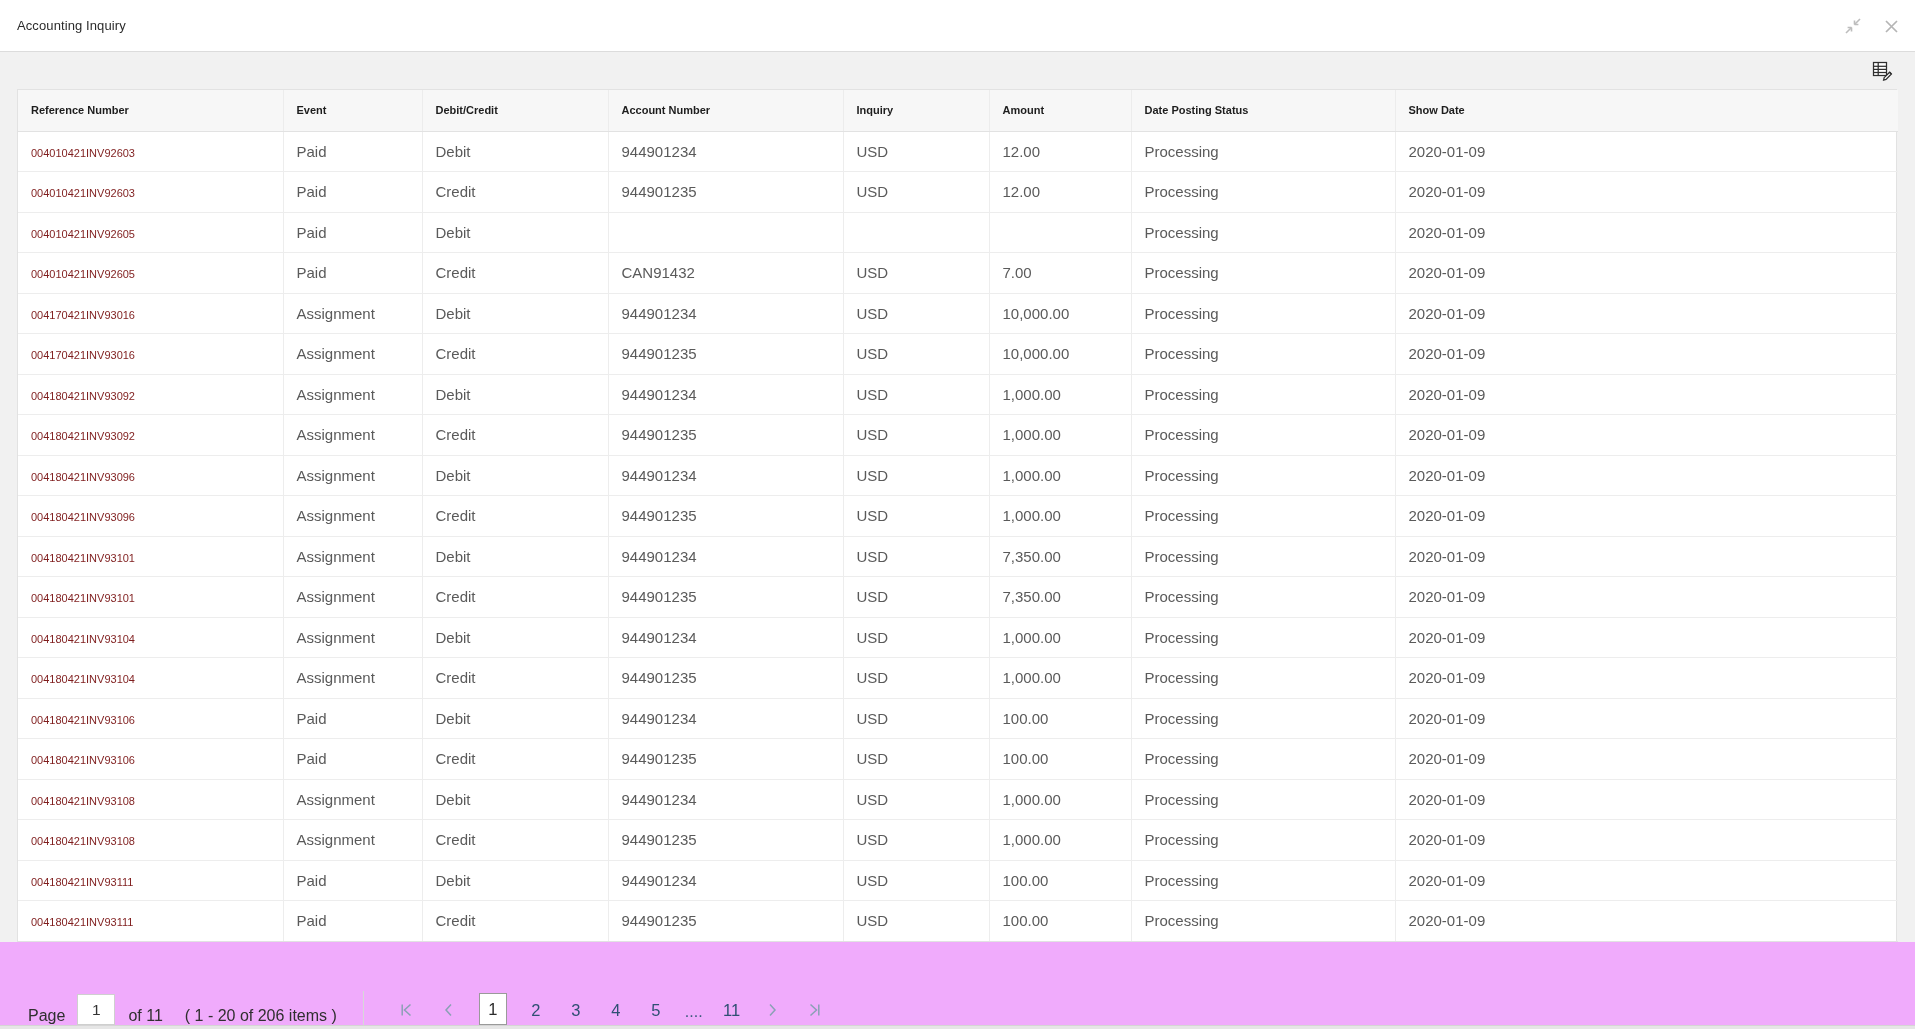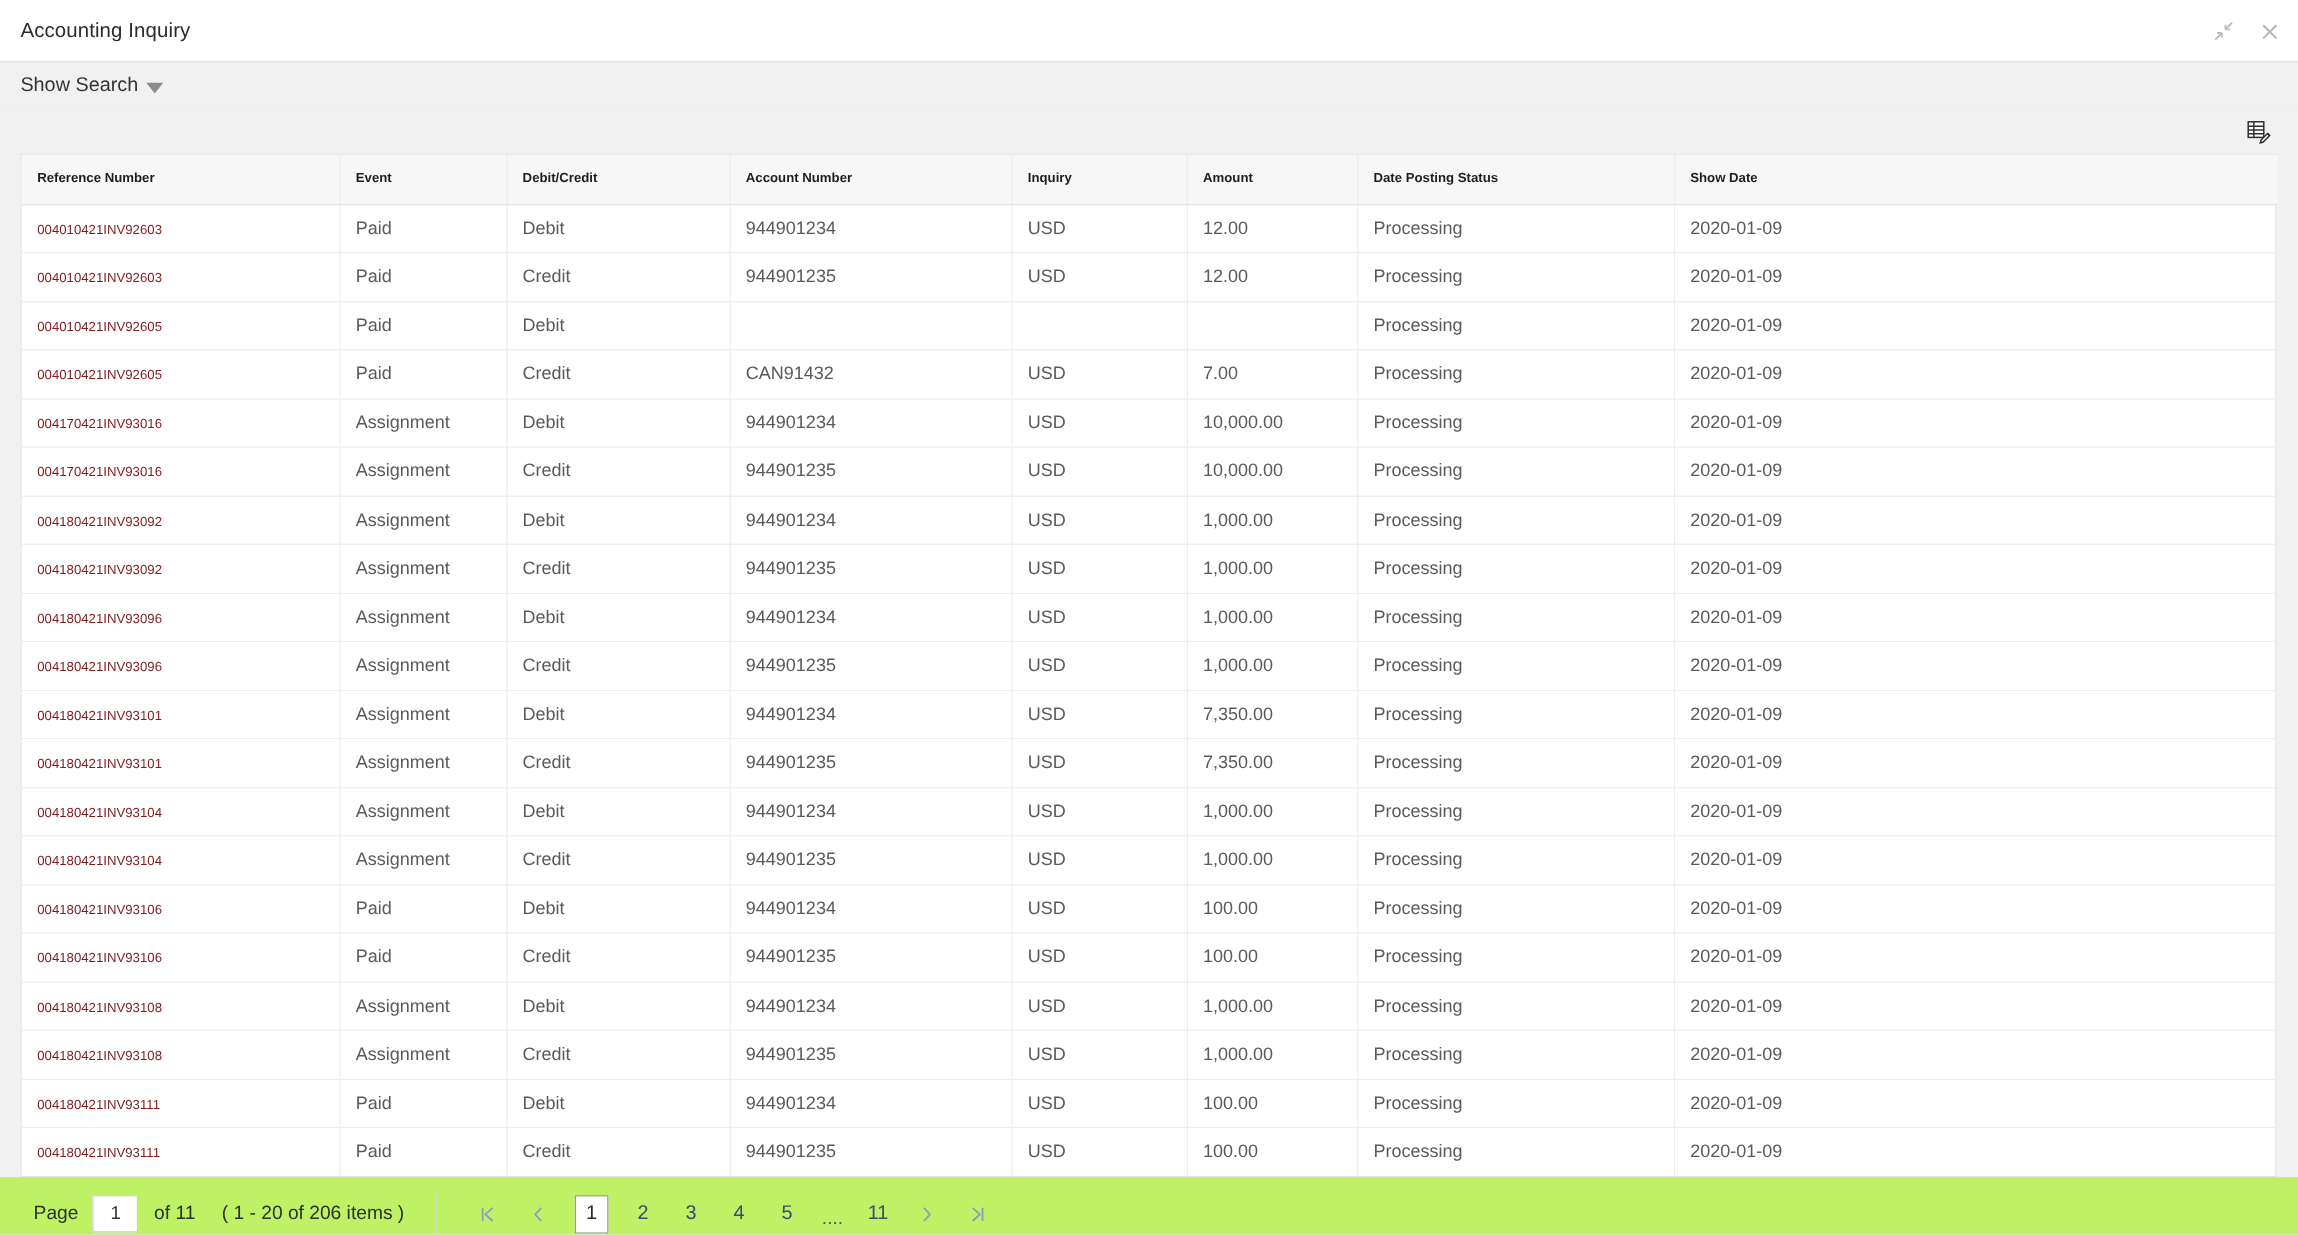--- a/index.html
+++ b/index.html
@@ -19,21 +19,21 @@
   
   .titlebar {
     height: 52px; flex: 0 0 52px;
     background: #ffffff;
     border-bottom: 1px solid #dcdcdc;
     display: flex; align-items: center;
     padding: 0 18px 0 17px;
     position: relative;
   }
   .title-text {
-    font-size: 17px;
+    font-size: 13px;
     color: #2b2b2b;
     letter-spacing: .1px;
   }
   .titlebar-actions {
     position: absolute; right: 14px; top: 0; height: 52px;
     display: flex; align-items: center; gap: 18px;
   }
   .tb-icon {
     width: 20px; height: 20px;
     display: flex; align-items: center; justify-content: center;
@@ -121,23 +121,23 @@
   col.c-dc     { width: 186px; }
   col.c-acct   { width: 235px; }
   col.c-cur    { width: 146px; }
   col.c-amt    { width: 142px; }
   col.c-eps    { width: 264px; }
   col.c-vdate  { width: 503px; }
 
   
   .pager {
     flex: 1 1 auto;
-    display: flex; align-items: center;
+    display: flex; align-items: flex-end;
     padding: 14px 0 0 28px;
-    background: #bef264;
+    background: #f0abfc;
     font-size: 16px; color: #2f2f2f;
     gap: 0;
   }
   .pager-label { margin-right: 12px; }
   .page-input {
     width: 38px; height: 31px;
     border: 1px solid #cfcfcf;
     background: #ffffff;
     text-align: center;
     font-family: "Liberation Sans", sans-serif;
@@ -204,26 +204,20 @@
         </svg>
       </div>
       <div class="tb-icon" title="close">
         <svg width="17" height="17" viewBox="0 0 17 17" stroke="#b5b5b5" stroke-width="1.7">
           <path d="M3 3 L14 14 M14 3 L3 14"></path>
         </svg>
       </div>
     </div>
   </div>
 
-  <div class="searchstrip">
-    <div class="show-search">
-      <span>Show Search</span>
-      <span class="caret-down"></span>
-    </div>
-  </div>
 
   <div class="toolbar">
     <span class="grid-edit-icon" title="personalize grid">
       <svg width="24" height="24" viewBox="0 0 24 24" fill="none" stroke="#2f2f2f" stroke-width="1.25">
         <rect x="3.5" y="3.5" width="13" height="13" fill="#ffffff"></rect>
         <line x1="3.5" y1="7.3" x2="16.5" y2="7.3"></line>
         <line x1="3.5" y1="10.4" x2="16.5" y2="10.4"></line>
         <line x1="3.5" y1="13.5" x2="16.5" y2="13.5"></line>
         <line x1="8.2" y1="3.5" x2="8.2" y2="16.5"></line>
         <path d="M14.2 18.6 L19.6 13.2 L21.4 15 L16 20.4 L13.6 21.1 Z" fill="#ffffff"></path>

